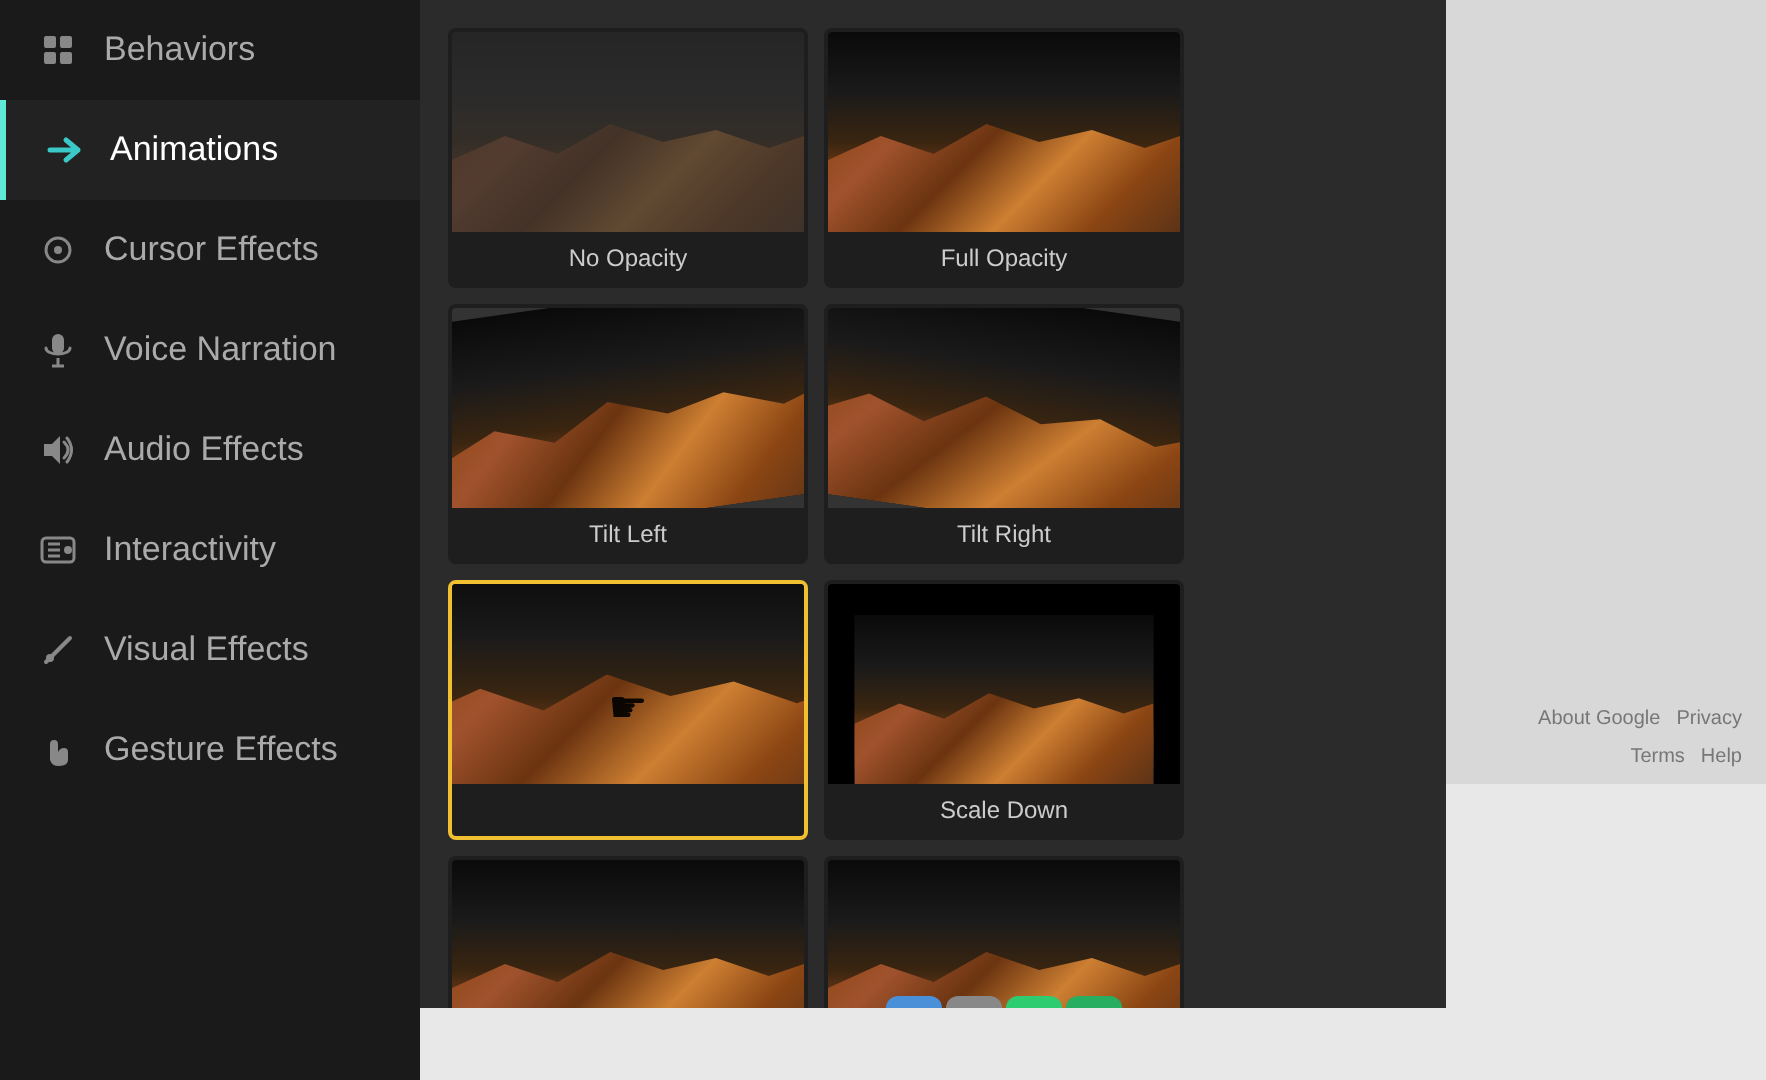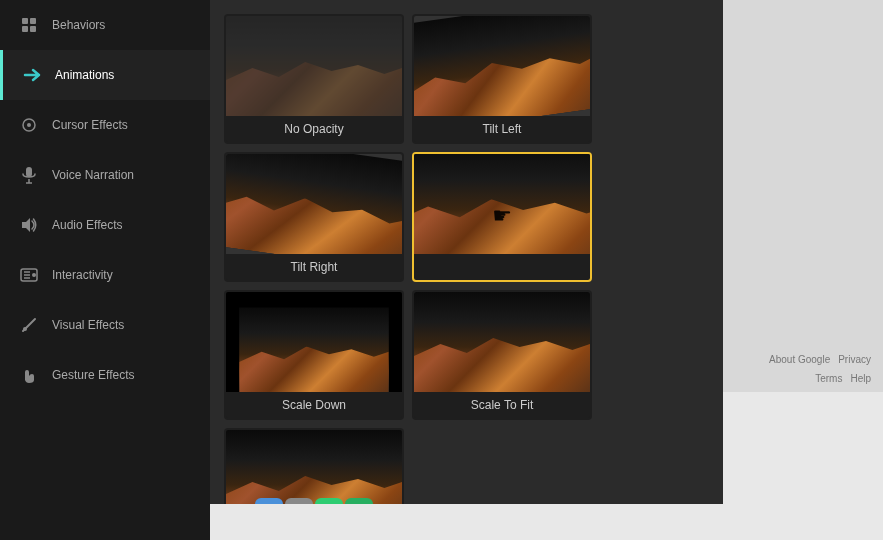--- a/index.html
+++ b/index.html
@@ -44,21 +44,21 @@
     .sidebar-item .icon {
       width: 22px;
       height: 22px;
       display: flex;
       align-items: center;
       justify-content: center;
       flex-shrink: 0;
     }
 
     .sidebar-item .label {
-      font-size: 12px;
+      font-size: 17px;
     }
 
     
     .main {
       flex: 1;
       background: #2b2b2b;
       height: 504px;
       overflow-y: auto;
       padding: 10px;
     }
@@ -323,20 +323,26 @@
 <main class="main">
   <div class="effects-grid">
 
     <div class="effect-card">
       <div class="thumbnail">
         <div class="mountain-bg" style="opacity:0.3;"></div>
       </div>
       <div class="label-row">No Opacity</div>
     </div>
 
+    <div class="effect-card">
+      <div class="thumbnail">
+        <div class="mountain-bg"></div>
+      </div>
+      <div class="label-row">Full Opacity</div>
+    </div>
 
     <div class="effect-card">
       <div class="thumbnail" style="overflow:hidden;">
         <div class="mountain-bg tilt-left"></div>
       </div>
       <div class="label-row">Tilt Left</div>
     </div>
 
     <div class="effect-card">
       <div class="thumbnail" style="overflow:hidden;">

